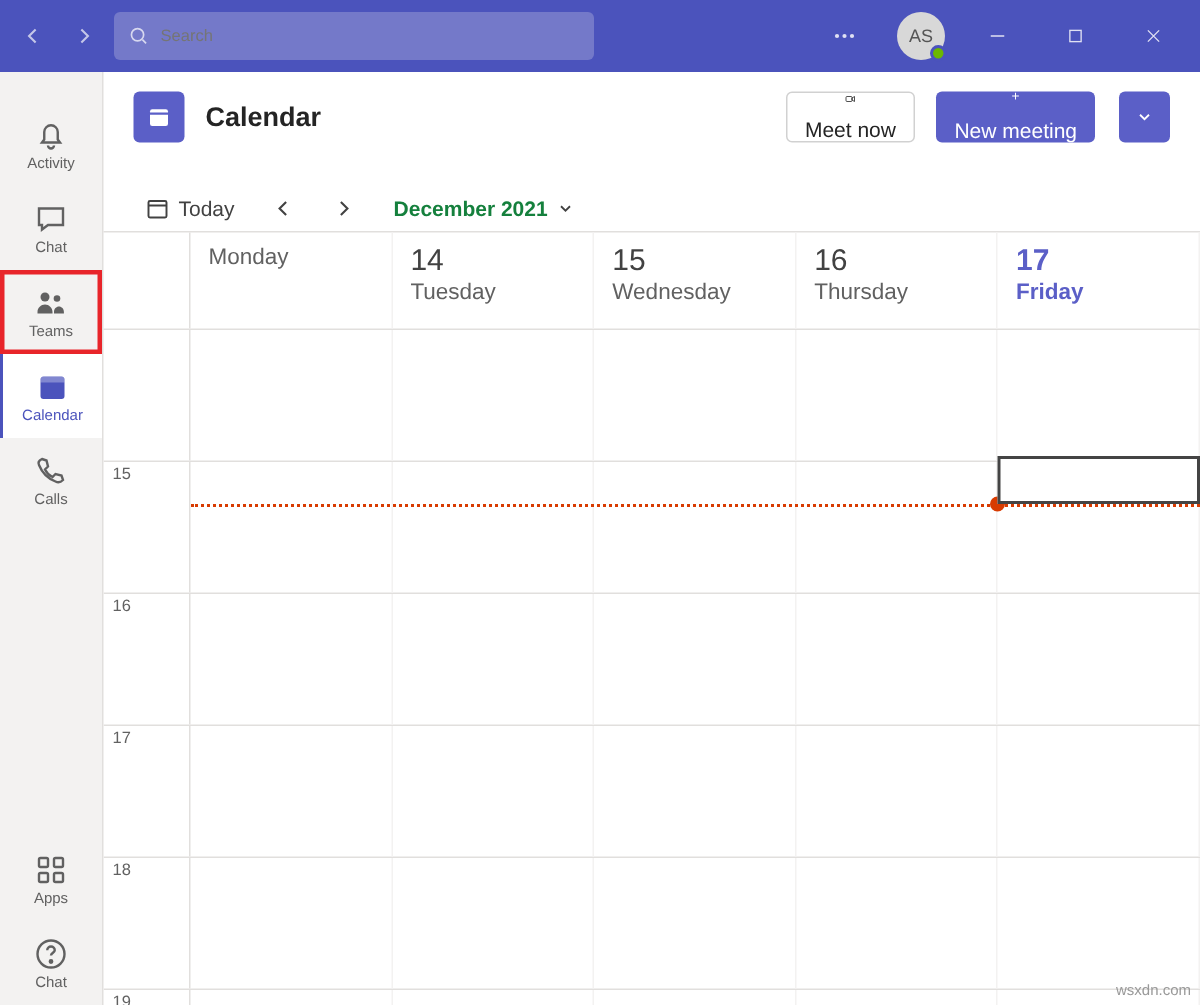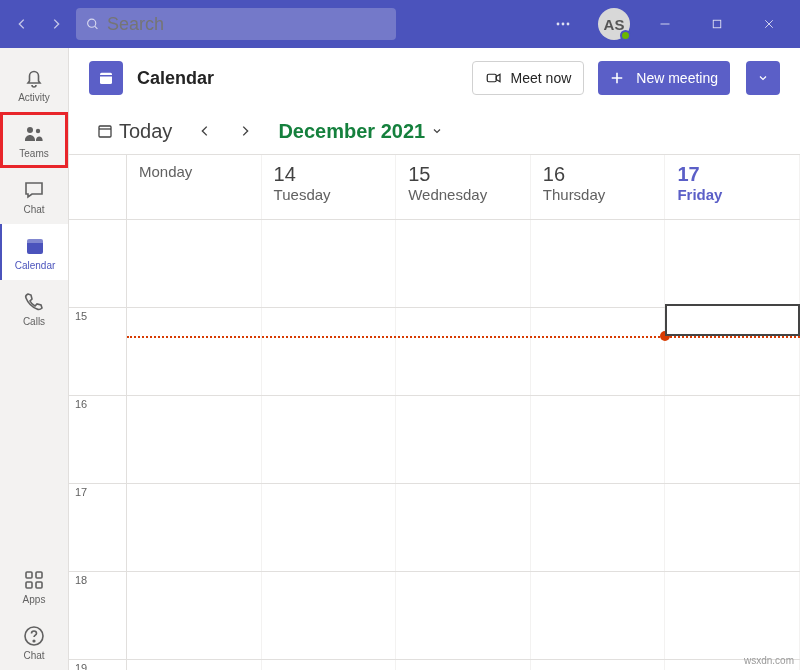--- a/index.html
+++ b/index.html
@@ -1,46 +1,46 @@
 <!DOCTYPE html>
 <html><head>
 <meta charset="utf-8">
 <style>
 * { box-sizing: border-box; margin: 0; padding: 0; font-family: "Segoe UI", Arial, sans-serif; }
 body { width: 800px; height: 670px; overflow: hidden; background: #fff; }
 
 .titlebar { height: 48px; background: #4b53bc; display: flex; align-items: center; padding: 0 8px; gap: 6px; }
 .tb-nav { width: 28px; height: 28px; display: flex; align-items: center; justify-content: center; color: #c5c7e8; cursor: pointer; }
 .searchbox { flex: 0 0 320px; height: 32px; background: #7479c9; border-radius: 4px; display: flex; align-items: center; padding: 0 10px; gap: 8px; color: #d7d8ef; }
-.searchbox input { background: transparent; border: none; outline: none; color: #d7d8ef; font-size: 18px; width: 100%; }
+.searchbox input { background: transparent; border: none; outline: none; color: #d7d8ef; font-size: 11px; width: 100%; }
 .titlebar .spacer { flex: 1; }
 .tb-btn { width: 46px; height: 48px; display: flex; align-items: center; justify-content: center; color: #e0e1f3; cursor: pointer; }
-.avatar { width: 32px; height: 32px; border-radius: 50%; background: #d8d8d8; color: #555; font-size: 15px; font-weight: 700; display: flex; align-items: center; justify-content: center; position: relative; margin: 0 6px; }
+.avatar { width: 32px; height: 32px; border-radius: 50%; background: #d8d8d8; color: #555; font-size: 12px; font-weight: 400; display: flex; align-items: center; justify-content: center; position: relative; margin: 0 6px; }
 .presence { position: absolute; bottom: -1px; right: -1px; width: 11px; height: 11px; border-radius: 50%; background: #6bb700; border: 2px solid #4b53bc; }
 
 .shell { display: flex; height: 622px; }
-.rail { width: 68px; background: #f3f2f1; display: flex; flex-direction: column; align-items: center; padding-top: 8px; justify-content: flex-end; }
+.rail { width: 68px; background: #f3f2f1; display: flex; flex-direction: column; align-items: center; padding-top: 20px; justify-content: flex-end; }
 .rail-item { width: 68px; height: 56px; display: flex; flex-direction: column; align-items: center; justify-content: center; gap: 2px; color: #616161; cursor: pointer; font-size: 10px; }
 .rail-item svg { width: 24px; height: 24px; }
 .rail-item.selected { color: #4b53bc; border-left: 2px solid #4b53bc; background: #fff; }
 .rail-highlight { outline: 3px solid #e8252a; outline-offset: -3px; }
 .rail .grow { flex: 1; }
 
 .main { flex: 1; border-left: 1px solid #e1dfdd; display: flex; flex-direction: column; }
 
 .header { height: 60px; display: flex; align-items: center; padding: 0 20px; gap: 14px; }
 .cal-icon { width: 34px; height: 34px; background: #5b5fc7; border-radius: 4px; display: flex; align-items: center; justify-content: center; color: #fff; }
 .header h1 { font-size: 18px; font-weight: 700; color: #242424; }
 .header .grow { flex: 1; }
-.btn { height: 34px; border-radius: 4px; display: flex; align-items: center; padding: 0 12px; font-size: 14px; gap: 8px; cursor: pointer; }
+.btn { height: 34px; border-radius: 4px; display: flex; align-items: center; padding: 0 12px; font-size: 14px; gap: 8px; cursor: pointer; flex-direction: column; }
 .btn-outline { border: 1px solid #d1d1d1; background: #fff; color: #242424; }
 .btn-primary { background: #5b5fc7; color: #fff; border: none; gap: 12px; }
 .btn-primary-drop { width: 34px; height: 34px; background: #5b5fc7; border-radius: 4px; margin-left: 2px; display: flex; align-items: center; justify-content: center; color: #fff; cursor: pointer; }
 
-.toolbar { height: 46px; display: flex; align-items: center; padding: 0 20px; gap: 10px; color: #424242; font-size: 20px; }
+.toolbar { height: 46px; display: flex; align-items: flex-end; padding: 0 20px; gap: 10px; color: #424242; font-size: 14px; }
 .tbtn { height: 30px; padding: 0 8px; display: flex; align-items: center; gap: 6px; cursor: pointer; border-radius: 4px; }
 .tbtn.icon-only { width: 30px; padding: 0; justify-content: center; }
 .month { font-weight: 700; color: #15803d; }
 .toolbar .grow { flex: 1; }
 
 .dayheads { display: flex; border-top: 1px solid #e1dfdd; border-bottom: 1px solid #e1dfdd; height: 66px; }
 .gutter { width: 58px; border-right: 1px solid #e1dfdd; }
 .daycol { flex: 1; border-right: 1px solid #f3f2f1; padding: 8px 12px; }
 .daycol .num { font-size: 20px; color: #424242; }
 .daycol .name { font-size: 15px; color: #616161; }
@@ -108,33 +108,33 @@
 
 <div class="shell">
   <div class="rail">
     <div class="rail-item">
       <svg viewBox="0 0 24 24" fill="none" stroke="currentColor" stroke-width="1.6">
           <path d="M6 17h12l-1.5-2V10a4.5 4.5 0 10-9 0v5L6 17z"></path>
           <path d="M10 19a2 2 0 004 0"></path>
         </svg>
       <span>Activity</span>
     </div>
+    <div class="rail-item">
+      <svg viewBox="0 0 24 24" fill="none" stroke="currentColor" stroke-width="1.6">
+          <path d="M4 5h16v11H10l-4 3v-3H4z"></path>
+        </svg>
+      <span>Chat</span>
+    </div>
     <div class="rail-item rail-highlight">
       <svg viewBox="0 0 24 24" fill="currentColor">
           <circle cx="8" cy="8" r="3"></circle>
           <circle cx="16" cy="9" r="2.2"></circle>
           <path d="M3 18c0-2.8 2.4-5 5-5s5 2.2 5 5v1H3zM14 18c0-2 1.5-3.6 3.3-3.6s3.3 1.6 3.3 3.6v1h-6.6z"></path>
         </svg>
       <span>Teams</span>
-    </div>
-    <div class="rail-item">
-      <svg viewBox="0 0 24 24" fill="none" stroke="currentColor" stroke-width="1.6">
-          <path d="M4 5h16v11H10l-4 3v-3H4z"></path>
-        </svg>
-      <span>Chat</span>
     </div>
     <div class="rail-item selected">
       <svg viewBox="0 0 24 24" fill="currentColor">
           <rect x="4" y="5" width="16" height="15" rx="2"></rect>
           <rect x="4" y="5" width="16" height="4" fill="#fff" opacity="0.3"></rect>
         </svg>
       <span>Calendar</span>
     </div>
     <div class="rail-item">
       <svg viewBox="0 0 24 24" fill="none" stroke="currentColor" stroke-width="1.6">

